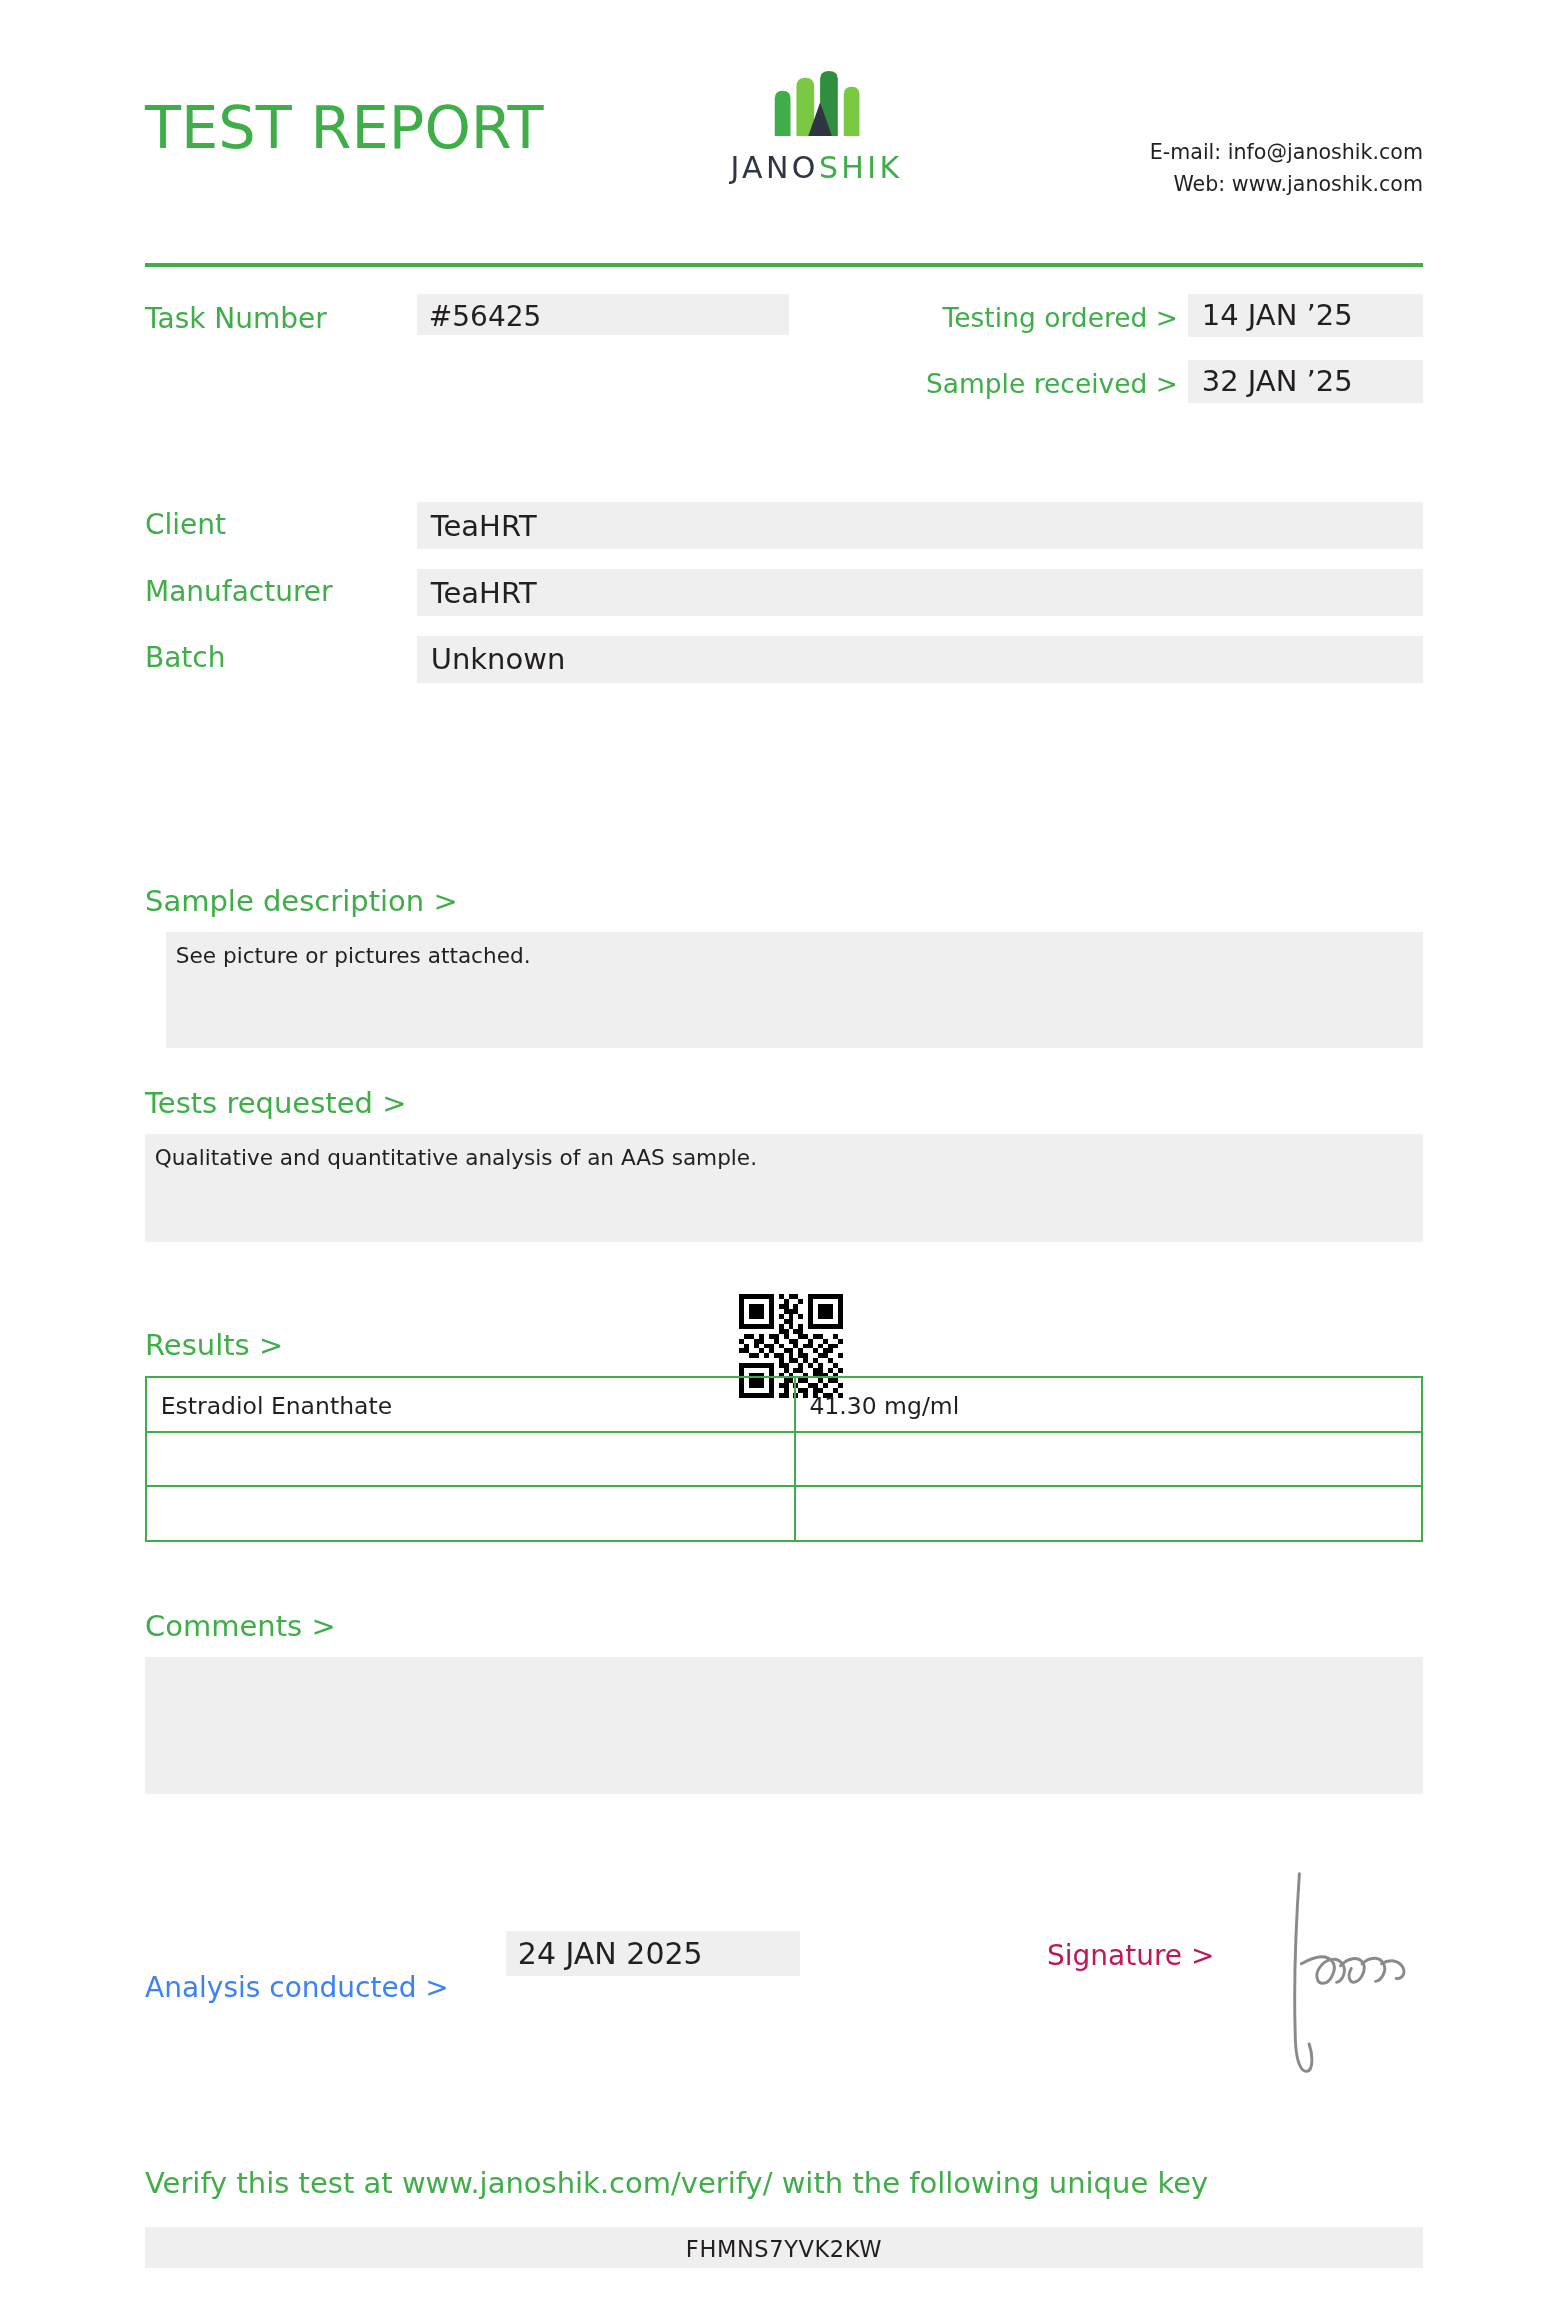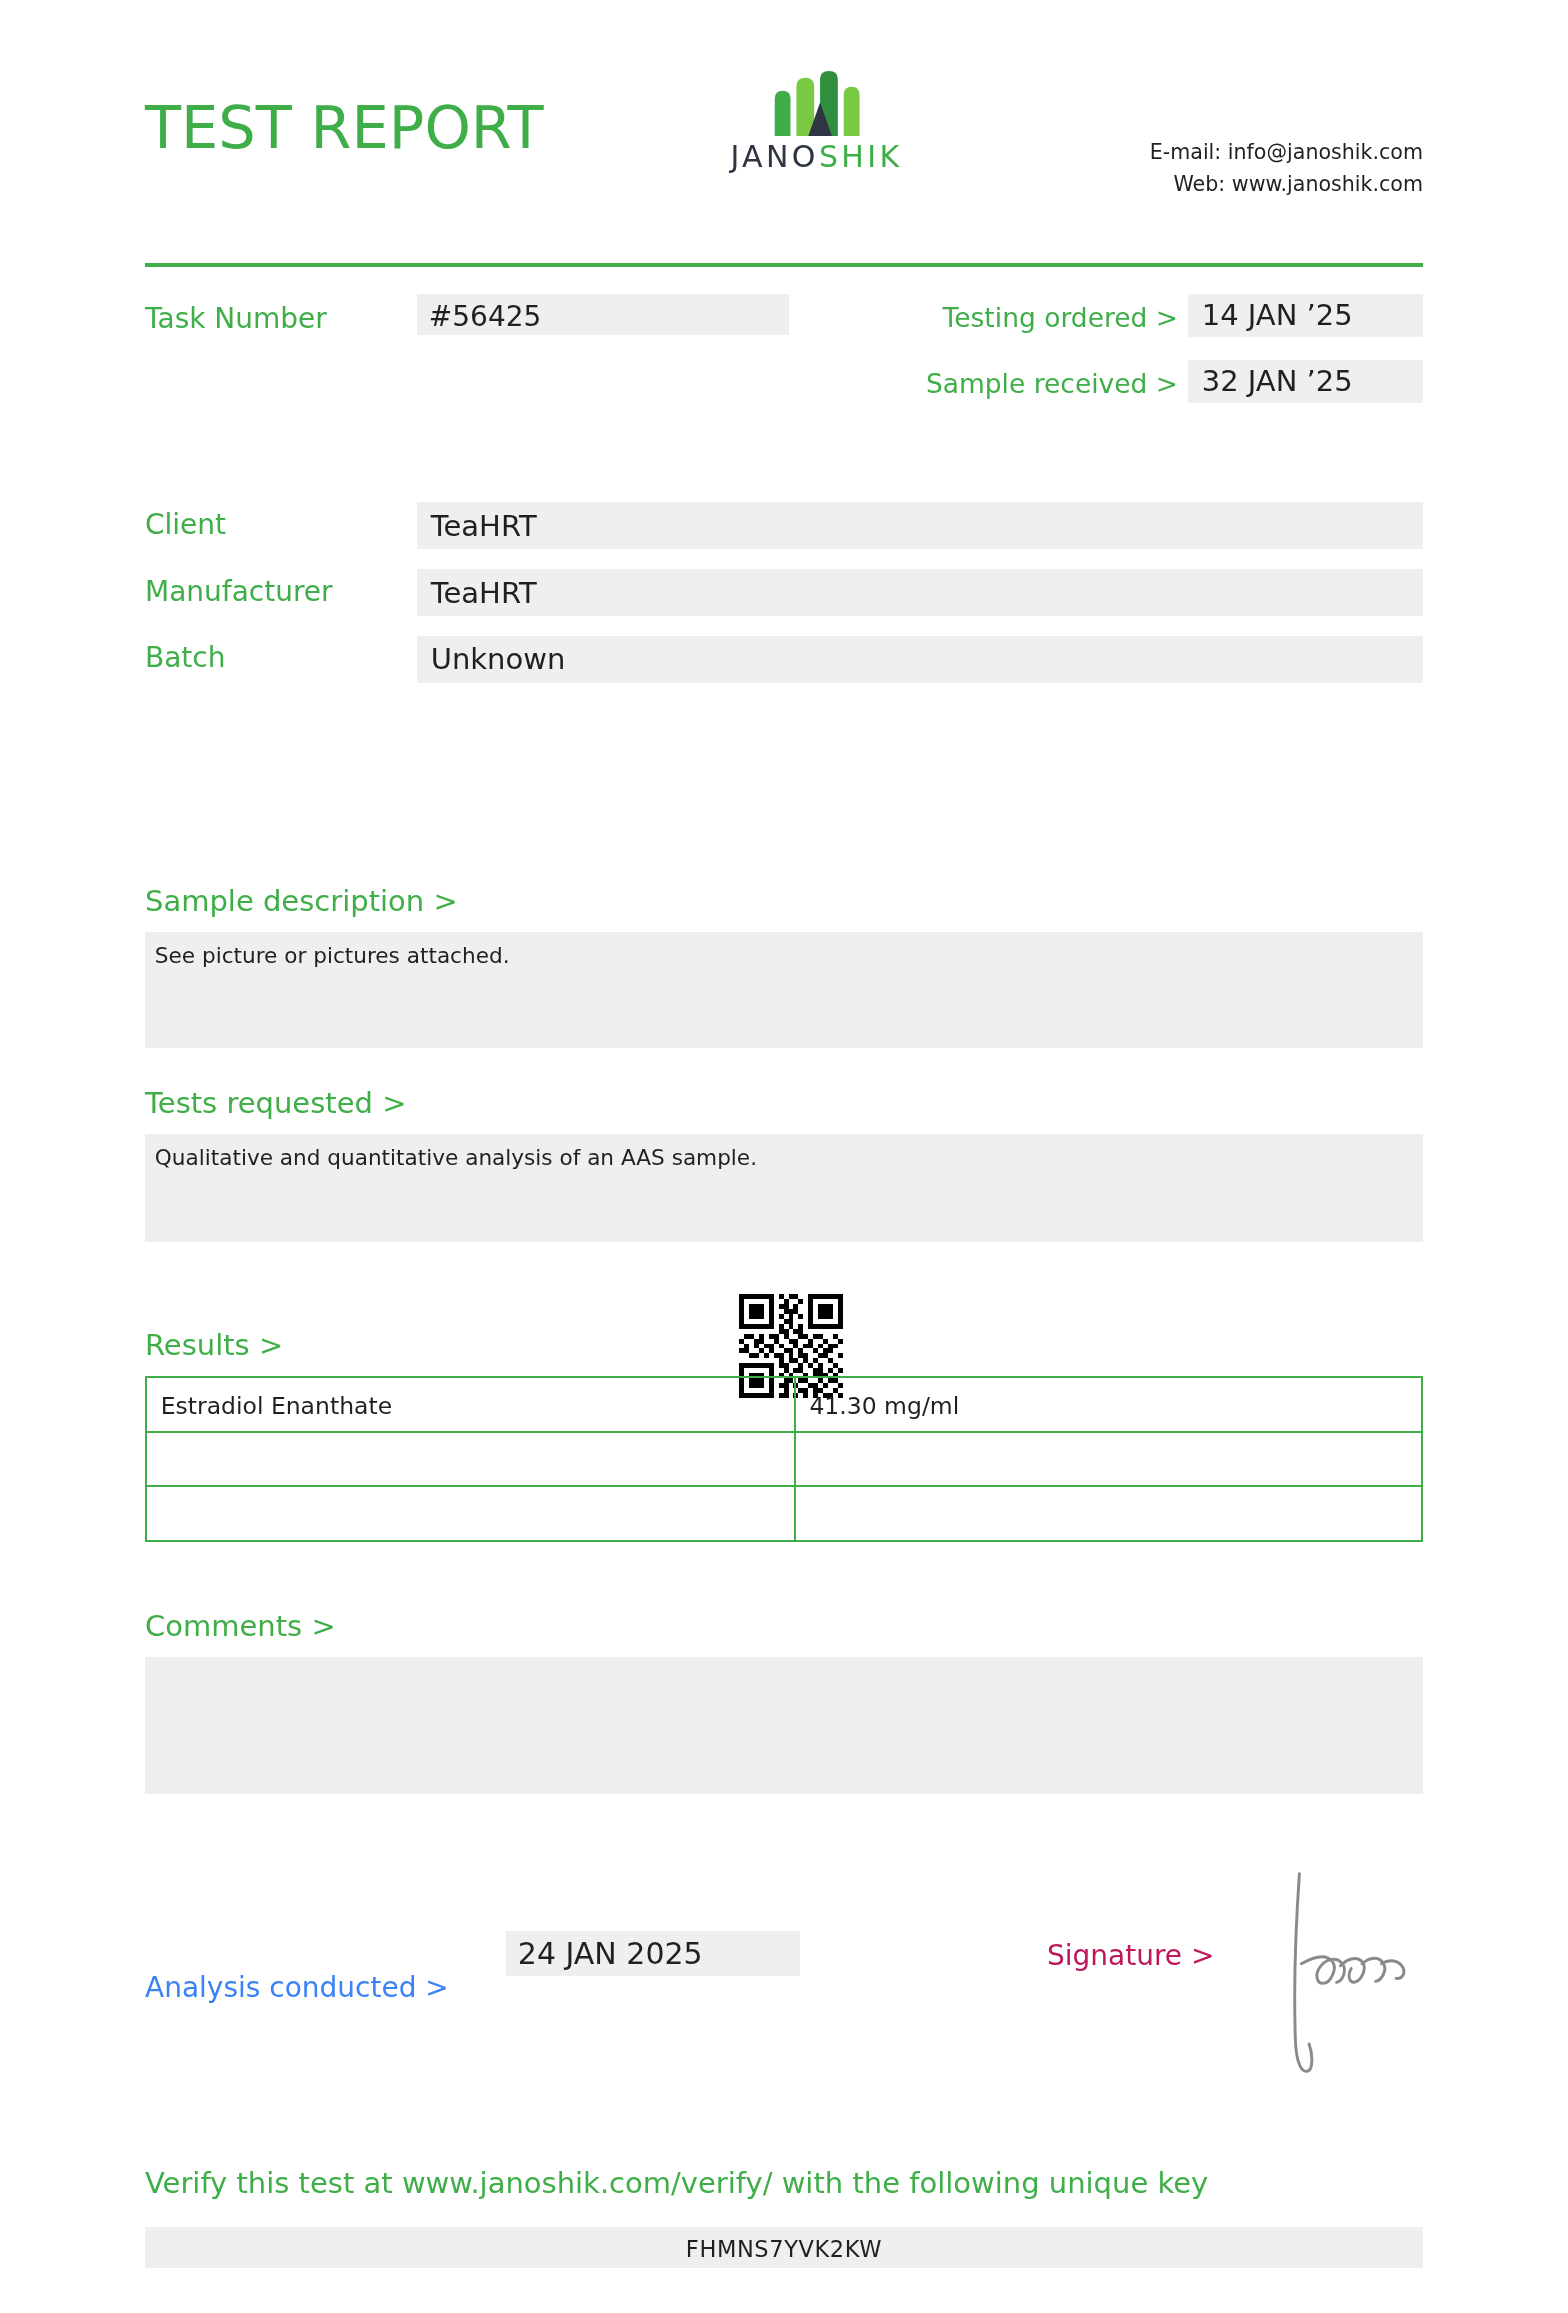--- a/index.html
+++ b/index.html
@@ -55,21 +55,21 @@
   }
   .logo-mark {
     height: 69px;
     display: block;
     margin: 0 auto;
   }
   .logo-text {
     font-size: 30px;
     letter-spacing: 3.4px;
     font-weight: 500;
-    margin-top: 1px;
+    margin-top: 12px;
   }
   .logo-text .dark { color: #2f3542; }
   .logo-text .green { color: #3fae49; }
 
   .contact {
     position: absolute;
     right: 0;
     top: 137px;
     text-align: right;
     font-size: 20.6px;
@@ -197,21 +197,21 @@
   }
   .section-box {
     background: #efefef;
     font-size: 21.6px;
     color: #231f20;
     padding: 11.8px 0 0 9.8px;
     box-sizing: border-box;
   }
 
   #sample-description { top: 884px; }
-  #sample-description .section-box { height: 116px; }
+  #sample-description .section-box { height: 116px; margin-left: 21px; }
 
   #tests-requested { top: 1086px; }
   #tests-requested .section-box { height: 108px; }
 
   
   .qr {
     position: absolute;
     left: 594px;
     top: 1294px;
     width: 104px;

